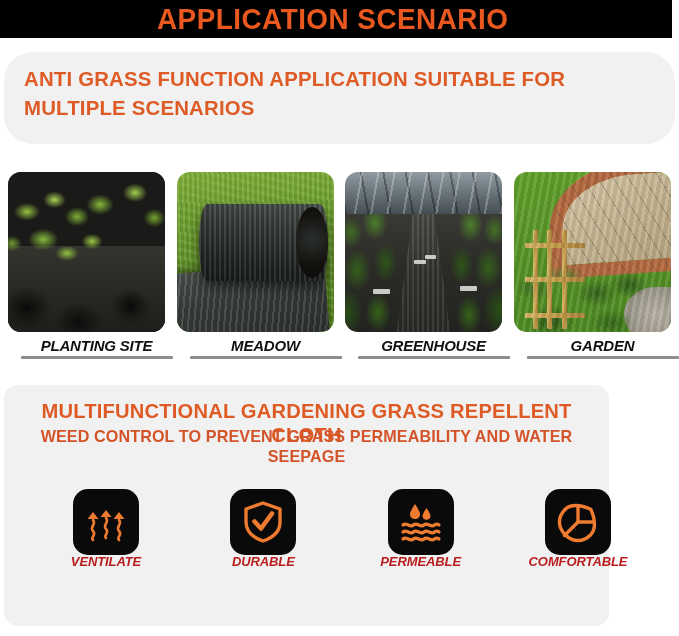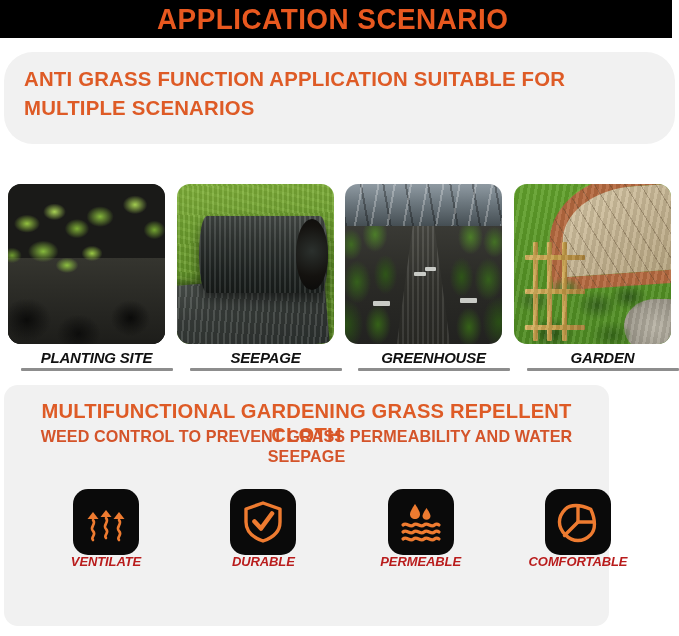--- a/index.html
+++ b/index.html
@@ -70,21 +70,21 @@
   
   .grid {
     position: absolute;
     left: 0;
     top: 168px;
     width: 679px;
     height: 196px;
   }
   .cell {
     position: absolute;
-    top: 16px;
+    top: 4px;
     width: 177px;
   }
   .cell-0 { left: 8px; }
   .cell-1 { left: 177px; }
   .cell-2 { left: 345px; }
   .cell-3 { left: 514px; }
 
   .photo {
     width: 157px;
     height: 160px;
@@ -397,21 +397,21 @@
   <div class="cell cell-1">
     <div class="photo">
       <div class="p2-grass"></div>
       <div class="p2-grass-tex"></div>
       <div class="p2-sheet"></div>
       <div class="p2-sheet-tex"></div>
       <div class="p2-roll"></div>
       <div class="p2-roll-tex"></div>
       <div class="p2-roll-end"></div>
     </div>
-    <div class="caption">SEEPAGE</div>
+    <div class="caption">MEADOW</div>
     <div class="cap-rule"></div>
   </div>
 
   <div class="cell cell-2">
     <div class="photo">
       <div class="p3-floor"></div>
       <div class="p3-path"></div>
       <div class="p3-path-tex"></div>
       <div class="p3-shrub-l"></div>
       <div class="p3-shrub-r"></div>

